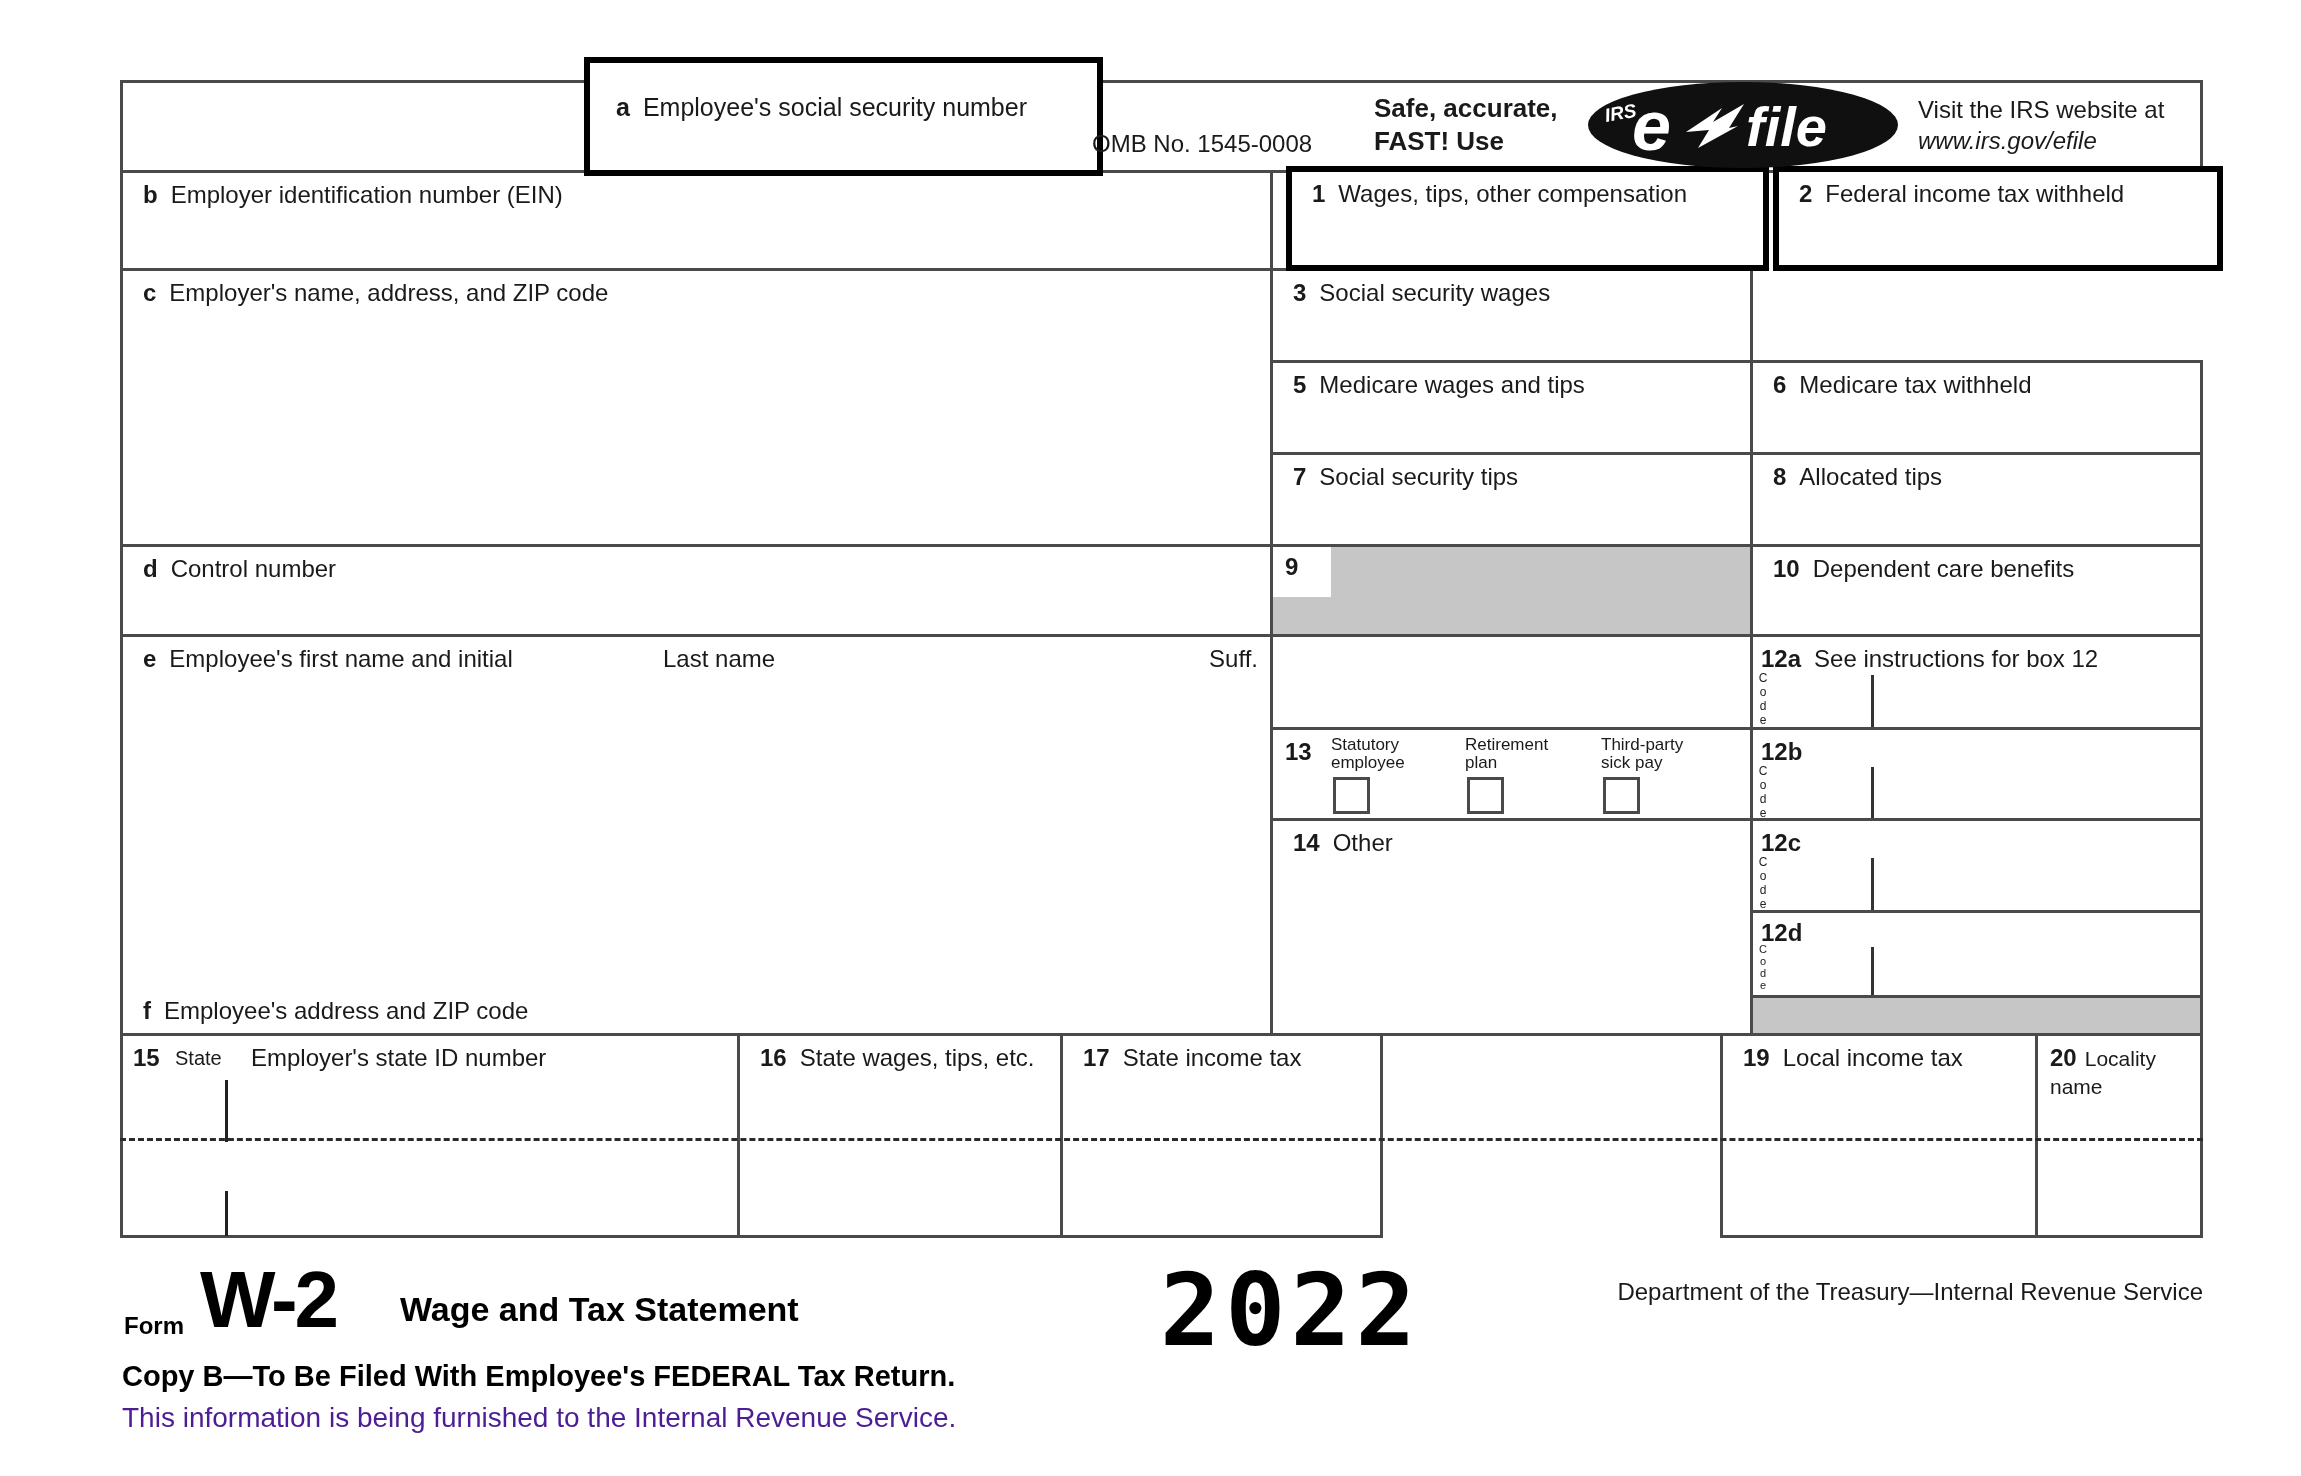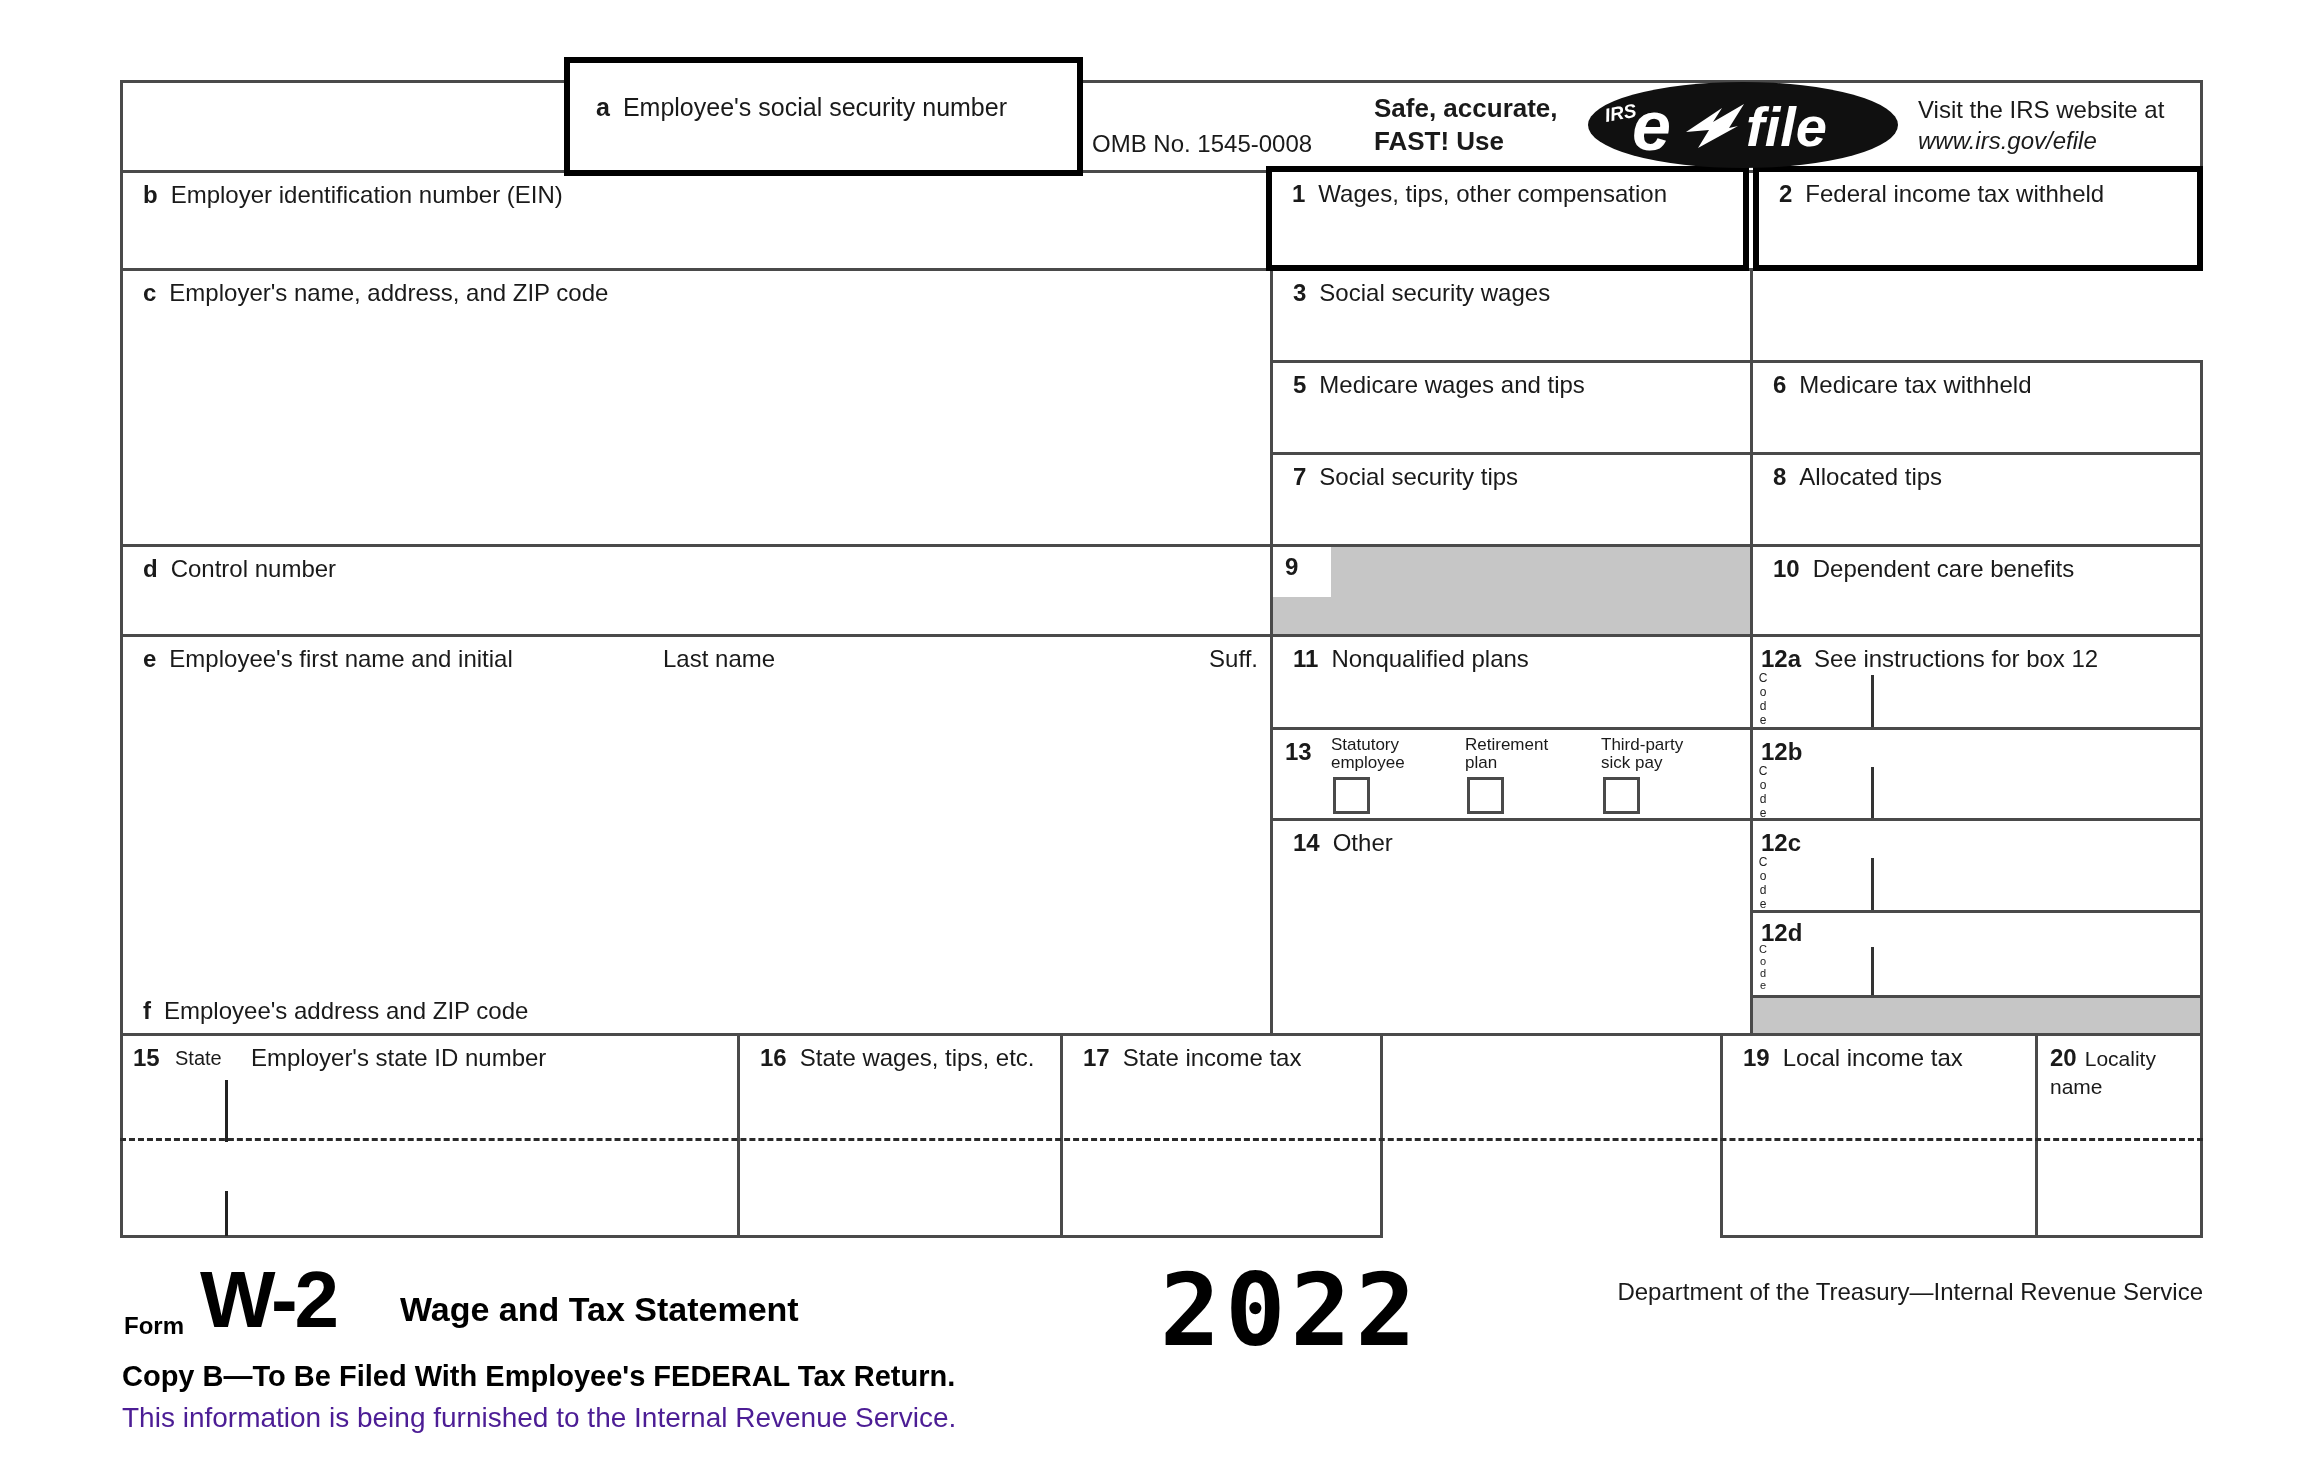--- a/index.html
+++ b/index.html
@@ -2,21 +2,21 @@
 <html><head>
 <meta charset="utf-8">
 <style>
   html,body{margin:0;padding:0;background:#ffffff;}
   .page{position:relative;width:2301px;height:1476px;background:#fff;
         font-family:"Liberation Sans","DejaVu Sans",sans-serif;color:#1a1a1a;overflow:hidden;}
   .cell{position:absolute;box-sizing:border-box;border:3px solid #4a4a4a;background:#fff;
         font-size:24px;padding:8px 8px 0 20px;}
   .cell.nopad{padding:0;}
   .boldbox{position:absolute;box-sizing:border-box;border:6px solid #000;background:#fff;
-        font-size:24px;padding:8px 8px 0 20px;z-index:6;}
+        font-size:24px;padding:8px 8px 0 20px;z-index:6;margin-left:20px;}
   .gray{background:#c6c6c6;}
   .num{font-weight:700;margin-right:13px;}
   .abs{position:absolute;}
   .codetxt{position:absolute;left:4px;top:34px;writing-mode:vertical-rl;text-orientation:upright;
         font-size:12px;line-height:12px;color:#222;}
   .codesep{position:absolute;left:118px;top:42%;bottom:0;width:3px;background:#333;}
   .cbgroup{position:absolute;top:6px;width:140px;font-size:17px;line-height:18px;}
   .cbbox{width:37px;height:37px;border:3px solid #4a4a4a;background:#fff;margin:5px 0 0 2px;box-sizing:border-box;}
   .dashline{position:absolute;left:120px;top:1138px;width:2083px;border-top:3px dashed #2b2b2b;z-index:5;}
   .statetick{position:absolute;width:3px;background:#222;}
@@ -85,23 +85,20 @@
   <div class="cell" style="left:1270px;top:360px;width:483px;height:95px;">
     <span class="num">5</span><span>Medicare wages and tips</span>
   </div>
   <div class="cell" style="left:1270px;top:452px;width:483px;height:95px;">
     <span class="num">7</span><span>Social security tips</span>
   </div>
   <div class="cell nopad gray" style="left:1270px;top:544px;width:483px;height:93px;">
     <div class="abs" style="left:0;top:0;width:58px;height:50px;background:#fff;padding:6px 0 0 12px;box-sizing:border-box;">
       <span class="num">9</span>
     </div>
-  </div>
-  <div class="cell" style="left:1270px;top:634px;width:483px;height:96px;">
-    <span class="num">11</span><span>Nonqualified plans</span>
   </div>
   <div class="cell nopad" style="left:1270px;top:727px;width:483px;height:94px;">
     <span class="num abs" style="left:12px;top:8px;font-size:24px;">13</span>
     <div class="cbgroup" style="left:58px;">
       <div>Statutory</div>
       <div>employee</div>
       <div class="cbbox"></div>
     </div>
     <div class="cbgroup" style="left:192px;">
       <div>Retirement</div>

